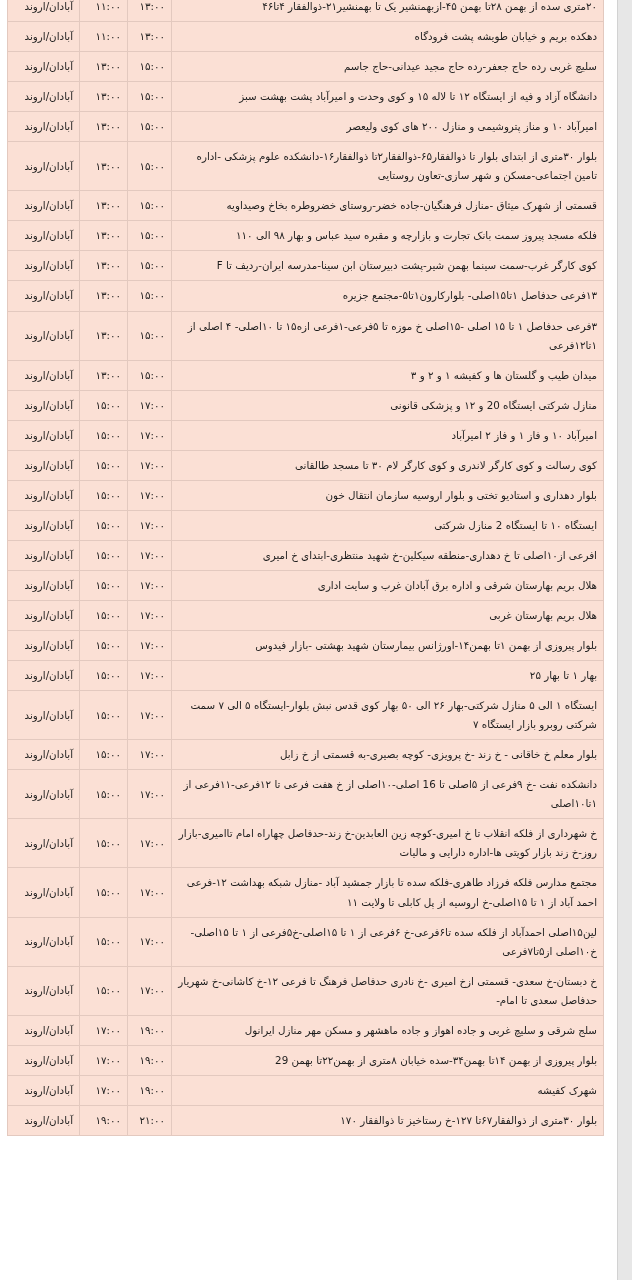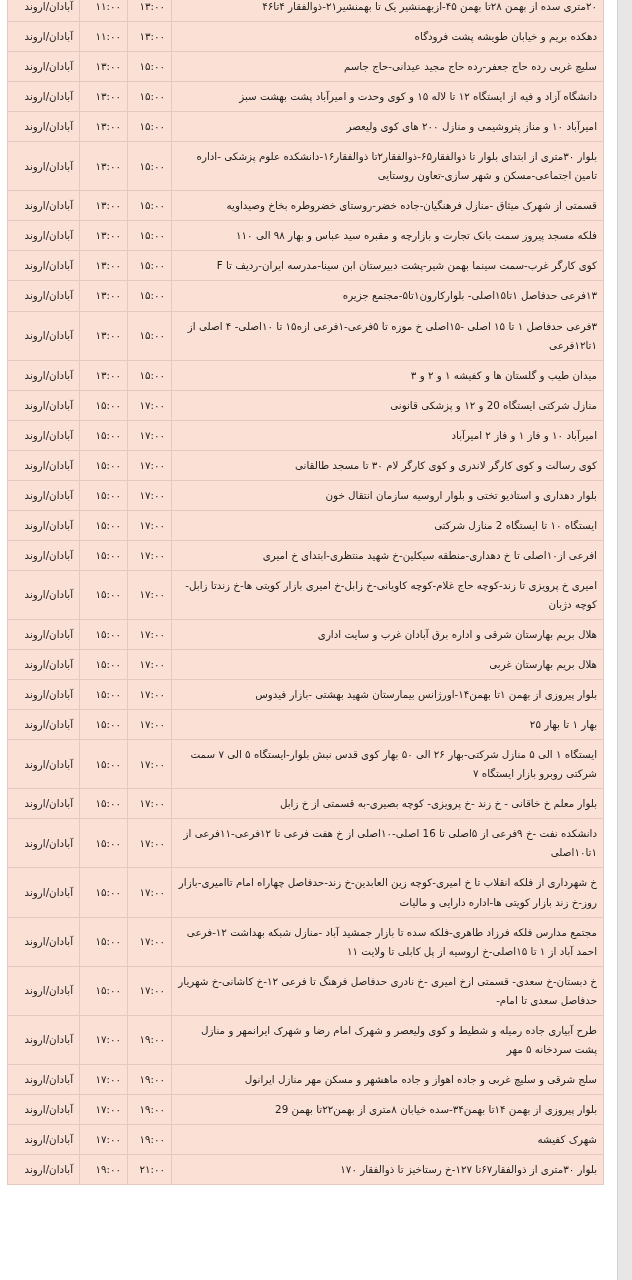--- a/index.html
+++ b/index.html
@@ -234,26 +234,20 @@
             <td class="cell-time">۱۵:۰۰</td>
             <td class="cell-region">آبادان/اروند</td>
           </tr>
           <tr class="row">
             <td class="cell-address">افرعی از۱۰اصلی تا خ دهداری-منطقه سیکلین-خ شهید منتظری-ابتدای خ امیری</td>
             <td class="cell-time">۱۷:۰۰</td>
             <td class="cell-time">۱۵:۰۰</td>
             <td class="cell-region">آبادان/اروند</td>
           </tr>
           <tr class="row">
-            <td class="cell-address">امیری خ پرویزی تا زند-کوچه حاج غلام-کوچه کاویانی-خ زابل-خ امیری بازار کویتی ها-خ زندتا زابل-کوچه دژبان</td>
-            <td class="cell-time">۱۷:۰۰</td>
-            <td class="cell-time">۱۵:۰۰</td>
-            <td class="cell-region">آبادان/اروند</td>
-          </tr>
-          <tr class="row">
             <td class="cell-address">هلال بریم بهارستان شرقی و اداره برق آبادان غرب و سایت اداری</td>
             <td class="cell-time">۱۷:۰۰</td>
             <td class="cell-time">۱۵:۰۰</td>
             <td class="cell-region">آبادان/اروند</td>
           </tr>
           <tr class="row">
             <td class="cell-address">هلال بریم بهارستان غربی</td>
             <td class="cell-time">۱۷:۰۰</td>
             <td class="cell-time">۱۵:۰۰</td>
             <td class="cell-region">آبادان/اروند</td>
@@ -294,29 +288,29 @@
             <td class="cell-time">۱۵:۰۰</td>
             <td class="cell-region">آبادان/اروند</td>
           </tr>
           <tr class="row">
             <td class="cell-address">مجتمع مدارس فلکه فرزاد طاهری-فلکه سده تا بازار جمشید آباد -منازل شبکه بهداشت ۱۲-فرعی احمد آباد از ۱ تا ۱۵اصلی-خ اروسیه از پل کابلی تا ولایت ۱۱</td>
             <td class="cell-time">۱۷:۰۰</td>
             <td class="cell-time">۱۵:۰۰</td>
             <td class="cell-region">آبادان/اروند</td>
           </tr>
           <tr class="row">
+            <td class="cell-address">لین۱۵اصلی احمدآباد از فلکه سده تا۶فرعی-خ ۶فرعی از ۱ تا ۱۵اصلی-خ۵فرعی از ۱ تا ۱۵اصلی-خ۱۰اصلی از۵تا۷فرعی</td>
+            <td class="cell-time">۱۷:۰۰</td>
+            <td class="cell-time">۱۵:۰۰</td>
+            <td class="cell-region">آبادان/اروند</td>
+          </tr>
+          <tr class="row">
             <td class="cell-address">خ دبستان-خ سعدی- قسمتی ازخ امیری -خ نادری حدفاصل فرهنگ تا فرعی ۱۲-خ کاشانی-خ شهریار حدفاصل سعدی تا امام-</td>
             <td class="cell-time">۱۷:۰۰</td>
             <td class="cell-time">۱۵:۰۰</td>
-            <td class="cell-region">آبادان/اروند</td>
-          </tr>
-          <tr class="row">
-            <td class="cell-address">طرح آبیاری جاده رمیله و شطیط و کوی ولیعصر و شهرک امام رضا و شهرک ایرانمهر و منازل پشت سردخانه ۵ مهر</td>
-            <td class="cell-time">۱۹:۰۰</td>
-            <td class="cell-time">۱۷:۰۰</td>
             <td class="cell-region">آبادان/اروند</td>
           </tr>
           <tr class="row">
             <td class="cell-address">سلج شرقی و سلیچ غربی و جاده اهواز و جاده ماهشهر و مسکن مهر منازل ایرانول</td>
             <td class="cell-time">۱۹:۰۰</td>
             <td class="cell-time">۱۷:۰۰</td>
             <td class="cell-region">آبادان/اروند</td>
           </tr>
           <tr class="row">
             <td class="cell-address">بلوار پیروزی از بهمن ۱۴تا بهمن۳۴-سده خیابان ۸متری از بهمن۲۲تا بهمن 29</td>

